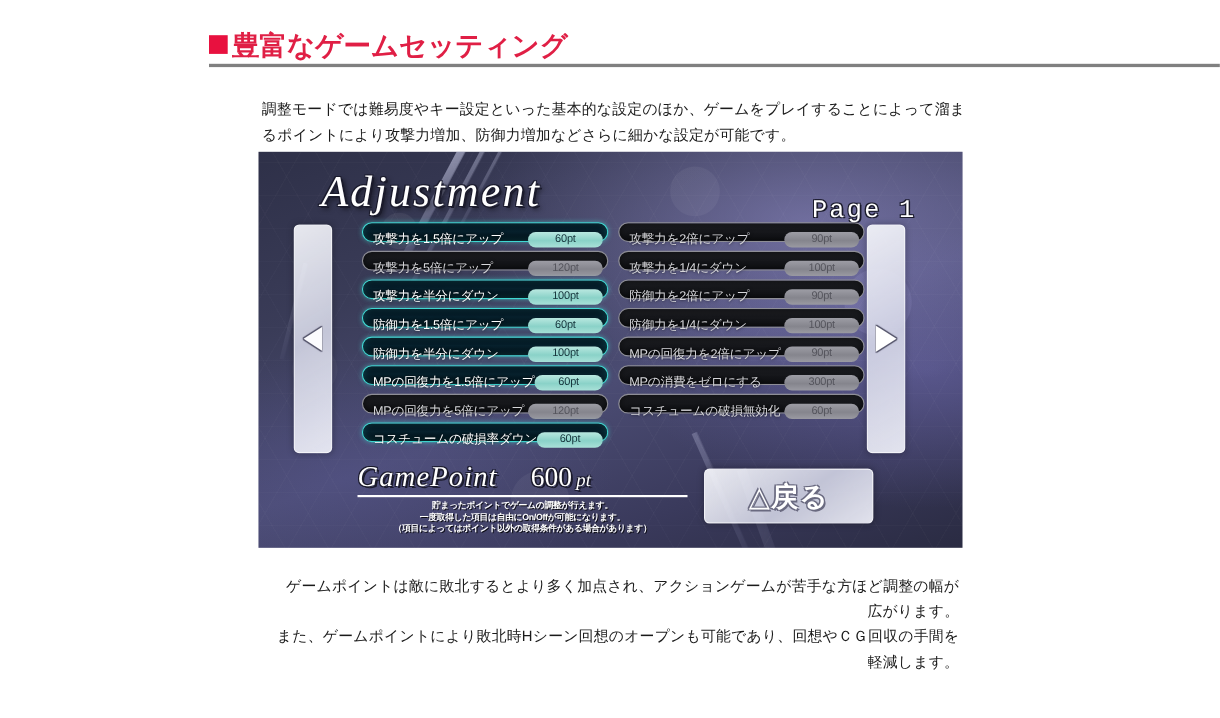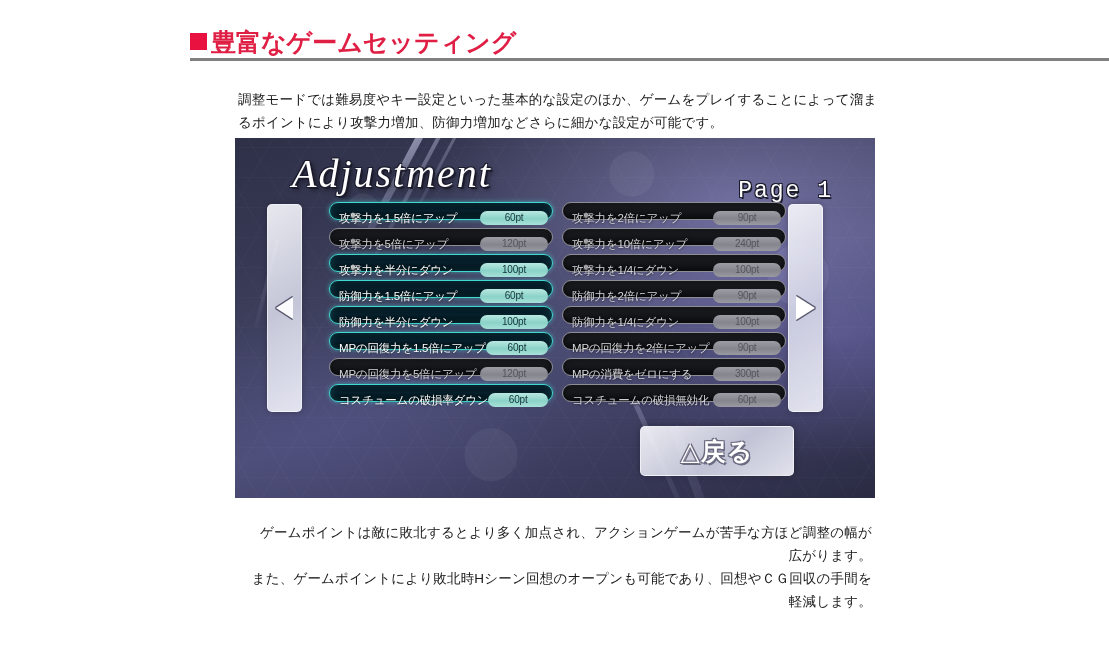--- a/index.html
+++ b/index.html
@@ -252,24 +252,20 @@
         <span class="item-label">コスチュームの破損率ダウン</span>
         <span class="item-cost">60pt</span>
       </div>
     </div>
   <div class="col right">
       <div class="item off">
         <span class="item-label">攻撃力を2倍にアップ</span>
         <span class="item-cost">90pt</span>
       </div>
       <div class="item off">
-        <span class="item-label">攻撃力を10倍にアップ</span>
-        <span class="item-cost">240pt</span>
-      </div>
-      <div class="item off">
         <span class="item-label">攻撃力を1/4にダウン</span>
         <span class="item-cost">100pt</span>
       </div>
       <div class="item off">
         <span class="item-label">防御力を2倍にアップ</span>
         <span class="item-cost">90pt</span>
       </div>
       <div class="item off">
         <span class="item-label">防御力を1/4にダウン</span>
         <span class="item-cost">100pt</span>
@@ -281,19 +277,31 @@
       <div class="item off">
         <span class="item-label">MPの消費をゼロにする</span>
         <span class="item-cost">300pt</span>
       </div>
       <div class="item off">
         <span class="item-label">コスチュームの破損無効化</span>
         <span class="item-cost">60pt</span>
       </div>
     </div>
 
+  <div class="gp">
+    <div class="gp-row">
+      <span class="gp-label">GamePoint</span>
+      <span class="gp-value">600</span>
+      <span class="gp-unit">pt</span>
+    </div>
+    <div class="gp-notes">
+        <div>貯まったポイントでゲームの調整が行えます。</div>
+        <div>一度取得した項目は自由にOn/Offが可能になります。</div>
+        <div>（項目によってはポイント以外の取得条件がある場合があります）</div>
+      </div>
+  </div>
 
   <div class="back-btn">
     <span class="back-label">△戻る</span>
   </div>
 </div>
 
 <p class="outro"><span>ゲームポイントは敵に敗北するとより多く加点され、アクションゲームが苦手な方ほど調整の幅が広がります。</span><br><span>また、ゲームポイントにより敗北時Hシーン回想のオープンも可能であり、回想やＣＧ回収の手間を軽減します。</span><br></p>
 
 </body></html>

